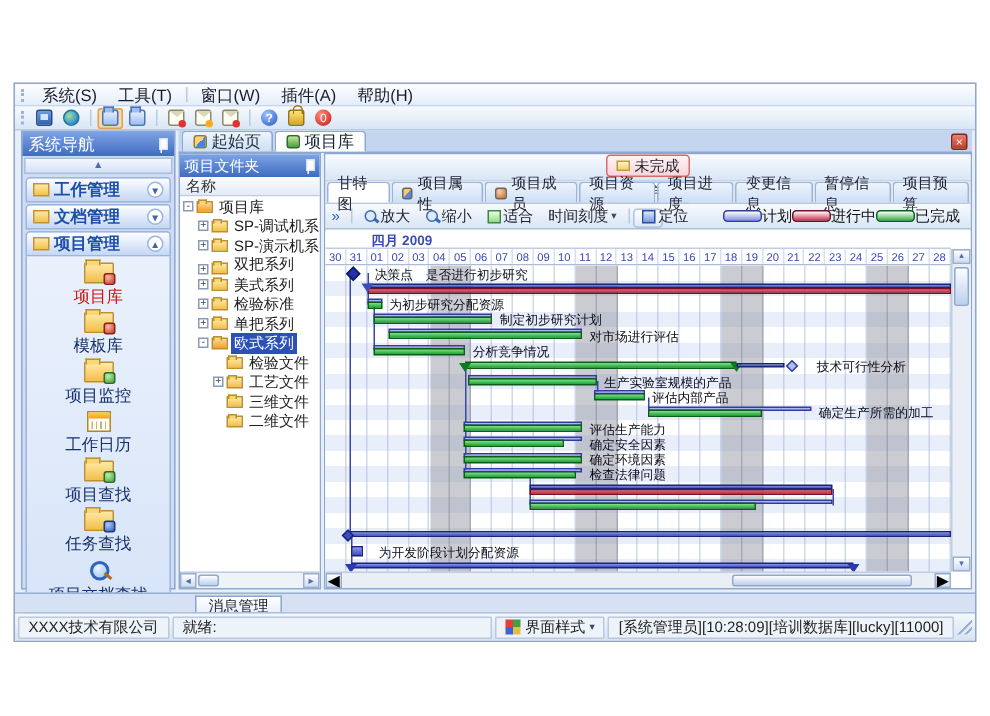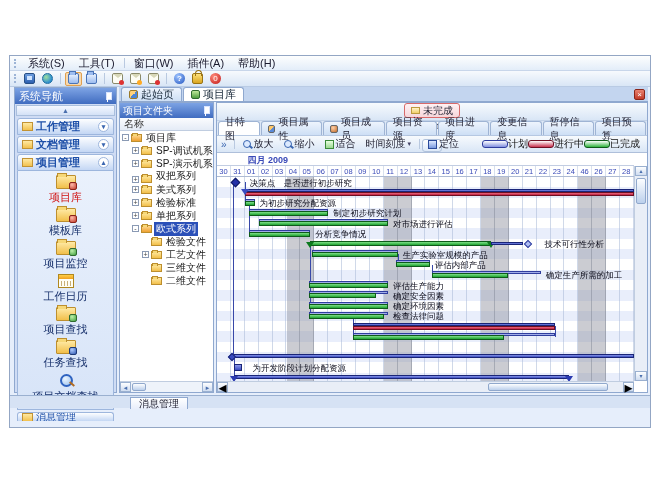--- a/index.html
+++ b/index.html
@@ -494,21 +494,21 @@
               <div class="dcell" style="width: 13.9px;">15</div>
               <div class="dcell" style="width: 13.9px;">16</div>
               <div class="dcell" style="width: 13.9px;">17</div>
               <div class="dcell" style="width: 13.9px;">18</div>
               <div class="dcell" style="width: 13.9px;">19</div>
               <div class="dcell" style="width: 13.9px;">20</div>
               <div class="dcell" style="width: 13.9px;">21</div>
               <div class="dcell" style="width: 13.9px;">22</div>
               <div class="dcell" style="width: 13.9px;">23</div>
               <div class="dcell" style="width: 13.9px;">24</div>
-              <div class="dcell" style="width: 13.9px;">46</div>
+              <div class="dcell" style="width: 13.9px;">25</div>
               <div class="dcell" style="width: 13.9px;">26</div>
               <div class="dcell" style="width: 13.9px;">27</div>
               <div class="dcell" style="width: 13.9px;">28</div>
             </div>
           <div class="g-rows" id="g-rows">
               <div class="gcol" style="left: 0px; width: 13.9px;"></div>
               <div class="gcol" style="left: 13.9px; width: 13.9px;"></div>
               <div class="gcol" style="left: 27.8px; width: 13.9px;"></div>
               <div class="gcol" style="left: 41.7px; width: 13.9px;"></div>
               <div class="gcol" style="left: 55.6px; width: 13.9px;"></div>
@@ -641,15 +641,30 @@
             <div class="sbtn" style="margin-left:auto;">▸</div>
           </div>
         </div>
       </div>
     </div>
 
     <div class="msgstrip">
       <div class="msgtab">消息管理</div>
     </div>
 
+    <div class="statusbar">
+      <div class="st-sect">XXXX技术有限公司</div>
+      <div class="st-sect st-ready">就绪:</div>
+      <div class="st-sect">
+        <span class="styleic">
+          <i style="background:#e04040"></i>
+            <i style="background:#40a040"></i>
+            <i style="background:#4060e0"></i>
+            <i style="background:#e0c040"></i>
+        </span>
+        <span>界面样式</span>&nbsp;<span style="font-size:7px;color:#446;">▾</span>
+      </div>
+      <div class="st-sect">[系统管理员][10:28:09][培训数据库][lucky][11000]</div>
+      <div class="resize-grip"></div>
+    </div>
 
   </div>
 </div>
 
 </body></html>

